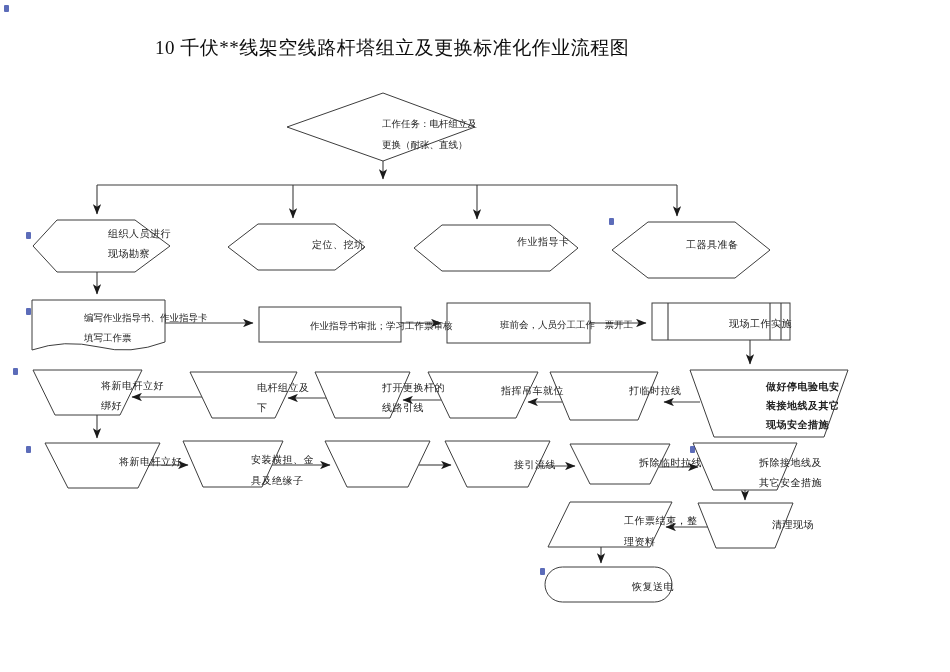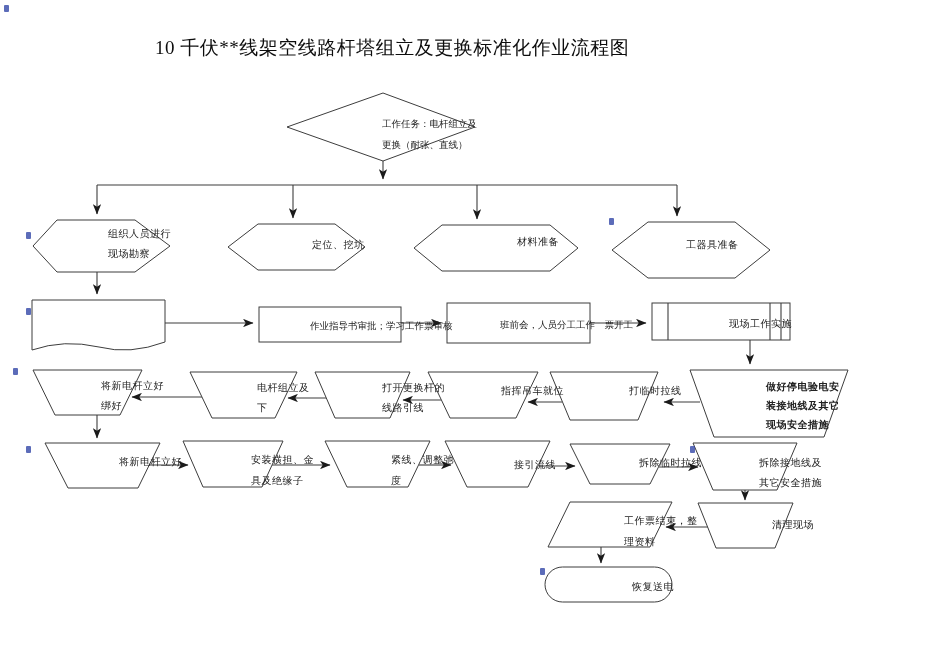--- a/index.html
+++ b/index.html
@@ -101,41 +101,41 @@
       <rect x="545" y="567" width="127" height="35" rx="17.5"></rect>
     </g>
   </svg>
 
   <div class="labels">
     <div class="node-label tight lh21" style="left:338px;top:114px">工作任务：电杆组立及
 更换（耐张、直线）</div>
     <div class="node-label" style="left:64px;top:224px">组织人员进行
 现场勘察</div>
     <div class="node-label" style="left:268px;top:235px">定位、挖坑</div>
-    <div class="node-label" style="left:473px;top:232px">材料准备</div>
+    <div class="node-label" style="left:473px;top:232px">作业指导卡</div>
     <div class="node-label" style="left:642px;top:235px">工器具准备</div>
+    <div class="node-label tight" style="left:40px;top:308px">编写作业指导书、作业指导卡
+填写工作票</div>
     <div class="node-label tight" style="left:456px;top:315px">班前会，人员分工工作　票开工</div>
     <div class="node-label tight" style="left:266px;top:316px">作业指导书审批；学习工作票审核</div>
     <div class="node-label" style="left:685px;top:314px">现场工作实施</div>
     <div class="node-label lh19" style="left:722px;top:377px">做好停电验电安
 装接地线及其它
 现场安全措施</div>
     <div class="node-label" style="left:585px;top:381px">打临时拉线</div>
     <div class="node-label" style="left:457px;top:381px">指挥吊车就位</div>
     <div class="node-label" style="left:338px;top:378px">打开更换杆的
 线路引线</div>
     <div class="node-label" style="left:213px;top:378px">电杆组立及
 下</div>
     <div class="node-label" style="left:57px;top:376px">将新电杆立好
 绑好</div>
     <div class="node-label" style="left:75px;top:452px">将新电杆立好</div>
     <div class="node-label lh21" style="left:207px;top:449px">安装横担、金
 具及绝缘子</div>
-    <div class="node-label lh21" style="left:347px;top:449px">紧线、调整弛
-度</div>
     <div class="node-label" style="left:470px;top:455px">接引流线</div>
     <div class="node-label" style="left:595px;top:453px">拆除临时拉线</div>
     <div class="node-label" style="left:715px;top:453px">拆除接地线及
 其它安全措施</div>
     <div class="node-label" style="left:728px;top:515px">清理现场</div>
     <div class="node-label lh21" style="left:580px;top:510px">工作票结束，整
 理资料</div>
     <div class="node-label" style="left:588px;top:577px">恢复送电</div>
   </div>
 

